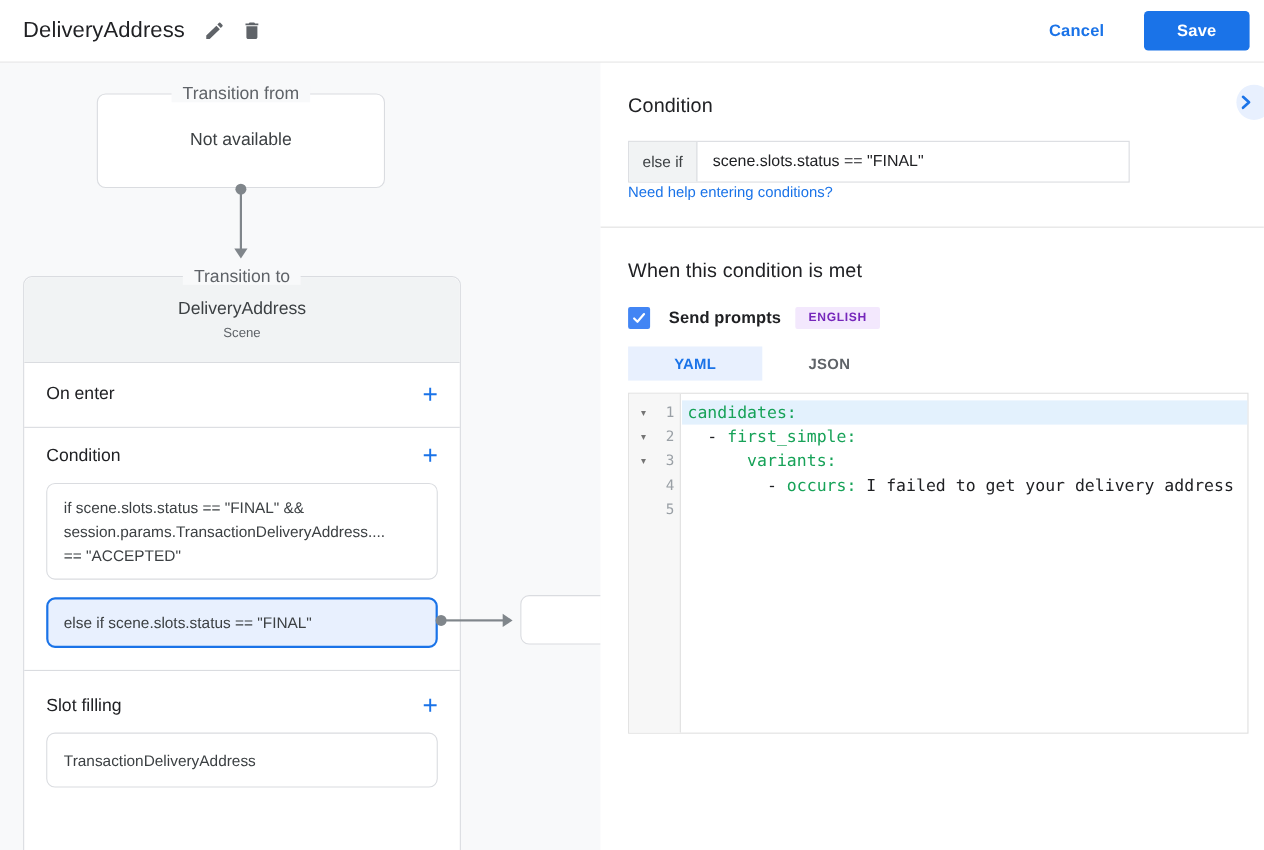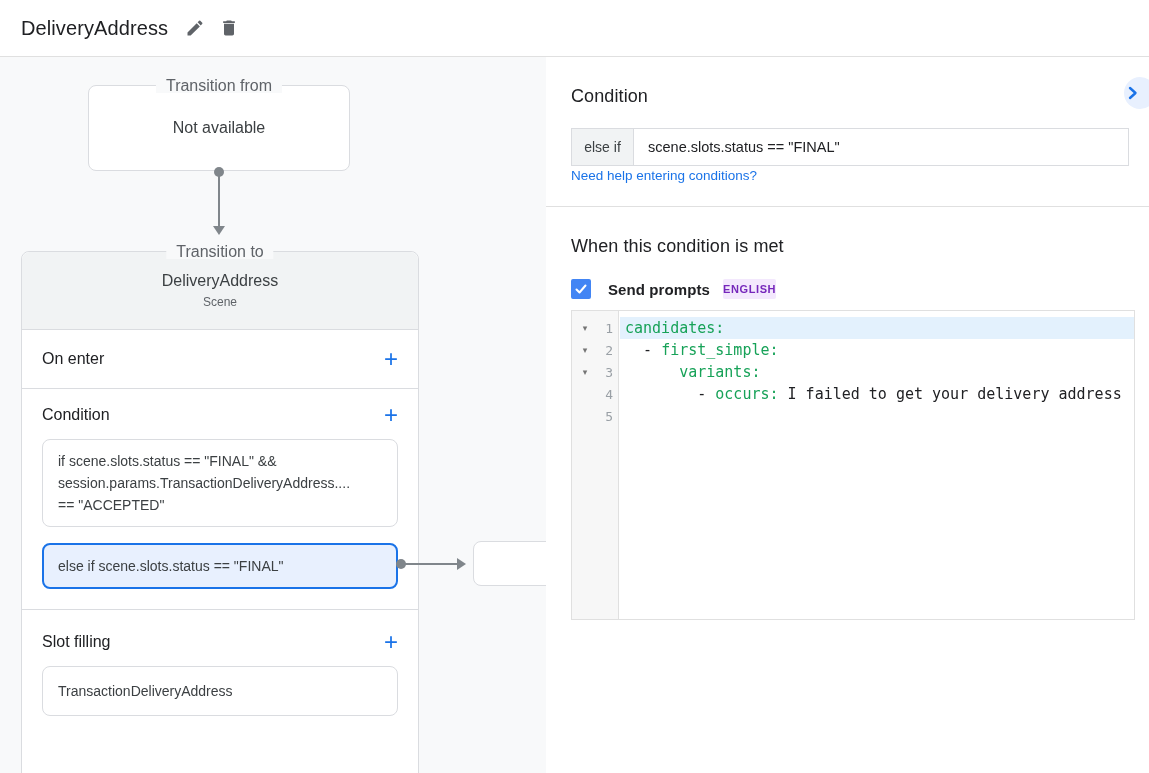--- a/index.html
+++ b/index.html
@@ -123,21 +123,21 @@
   
   .panel { flex: 1; background: #fff; position: relative; }
   .collapse-btn {
     position: absolute; right: -7px; top: 20px; width: 32px; height: 32px;
     border-radius: 50%; border: none; background: #e8f0fe; cursor: pointer;
     display: flex; align-items: center; justify-content: center; padding-right: 14px;
   }
   .panel-block { padding: 29px 12px 0 25px; }
   .panel-h { font-size: 18px; font-weight: 400; color: #202124; letter-spacing: .1px; }
   .cond-input {
-    margin-top: 21px; height: 38px; width: 558px;
+    margin-top: 21px; height: 38px; width: 456px;
     border: 1px solid #dadce0; display: flex; align-items: stretch; background: #fff;
   }
   .cond-prefix {
     width: 62px; background: #f1f3f4; border-right: 1px solid #dadce0;
     display: flex; align-items: center; justify-content: center;
     font-size: 14px; color: #3c4043;
   }
   .cond-value {
     flex: 1; border: none; outline: none; background: transparent;
     font-family: "Liberation Sans", sans-serif; font-size: 14.5px; color: #202124;
@@ -151,21 +151,21 @@
   .checkbox {
     width: 20px; height: 20px; border: 2px solid #5f6368; border-radius: 2px;
     flex-shrink: 0; cursor: pointer; display: flex; align-items: center; justify-content: center;
     background: #fff;
   }
   .checkbox.checked { background: #4285f4; border-color: #4285f4; }
   .check-label { margin-left: 17px; font-size: 15px; font-weight: 700; color: #202124; letter-spacing: .1px; }
   .lang-badge {
     margin-left: 13px; background: #f3e8fd; color: #7627bb;
     font-size: 11px; font-weight: 700; letter-spacing: .6px;
-    padding: 4px 0; border-radius: 2px;
+    padding: 4px 12px; border-radius: 2px;
   }
   .helper { margin-top: 8px; font-size: 13px; color: #3c4043; line-height: 18px; max-width: 567px; }
 
   .tabs { margin-top: 16px; display: flex; }
   .tab {
     width: 122px; height: 31px; display: flex; align-items: center; justify-content: center;
     font-size: 13.5px; font-weight: 700; color: #5f6368; letter-spacing: .3px; cursor: pointer;
   }
   .tab.active { background: #e8f0fe; color: #1a73e8; }
 
@@ -202,20 +202,24 @@
         </svg>
     </span>
   </button>
   <button class="icon-btn">
     <span style="display:flex">
       <svg width="20" height="20" viewBox="0 0 24 24">
           <path d="M6 19c0 1.1.9 2 2 2h8c1.1 0 2-.9 2-2V7H6v12zM19 4h-3.5l-1-1h-5l-1 1H5v2h14V4z"></path>
         </svg>
     </span>
   </button>
+  <div class="topbar-actions">
+    <button class="cancel-btn">Cancel</button>
+    <button class="save-btn">Save</button>
+  </div>
 </div>
 
 <div class="main">
 
   <div class="canvas">
 
     <div class="from-box">
       <span class="legend">Transition from</span>
       <div class="from-box-content">Not available</div>
     </div>
@@ -302,20 +306,24 @@
             <svg width="14" height="14" viewBox="0 0 14 14">
                 <path d="M2.5 7.5 L5.5 10.5 L11.5 3.5" fill="none" stroke="#ffffff" stroke-width="2" stroke-linecap="round" stroke-linejoin="round"></path>
               </svg>
           </span>
         </span>
         <span class="check-label">Send prompts</span>
         <span class="lang-badge">ENGLISH</span>
       </div>
 
 
+      <div class="tabs">
+        <div class="tab active">YAML</div>
+        <div class="tab">JSON</div>
+      </div>
 
       <div class="editor">
         <div class="gutter-bg"></div>
         <div class="code-lines">
             <div class="code-row">
               <span class="fold">▾</span>
               <span class="lnum">1</span>
               <span class="codecell hl"><span class="key">candidates:</span></span>
             </div>
             <div class="code-row">

